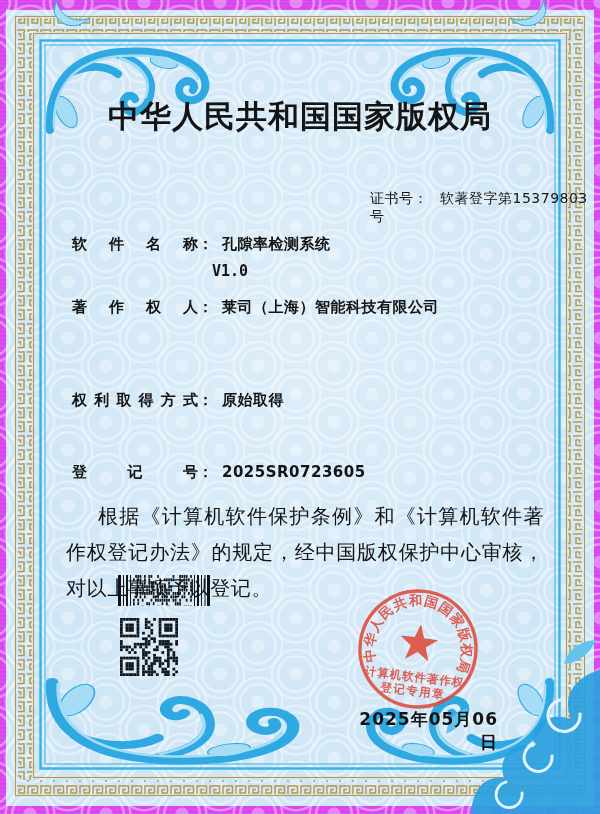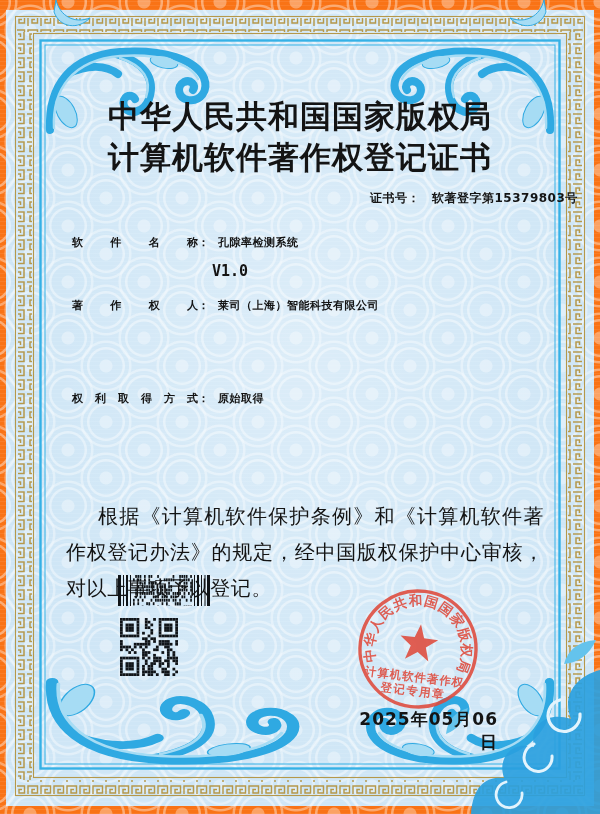--- a/index.html
+++ b/index.html
@@ -1,21 +1,21 @@
 <!DOCTYPE html>
 <html style="--paper: #cfe6f6; --gold: #b5984a; --frame-blue: #35b1e6; --flourish: #2fa9e2; --flourish-light: #a6dcf4; --ink: #141414; --seal-red: #df4a3c;"><head>
 <meta charset="utf-8">
 <style>
   :root{
     --paper:#cfe6f6; --gold:#b5984a; --frame-blue:#35b1e6; --flourish:#2fa9e2;
     --flourish-light:#a6dcf4; --ink:#141414; --seal-red:#df4a3c;
   }
   *{margin:0;padding:0;box-sizing:border-box;}
   body{width:600px;height:814px;font-family:"DejaVu Sans","Liberation Sans",sans-serif;background:#e9eef2;}
-  .stage{position:relative;width:600px;height:814px;overflow:hidden;background:#f97316;}
+  .stage{position:relative;width:600px;height:814px;overflow:hidden;background:#d946ef;}
   .paper{position:absolute;left:6px;top:10px;right:6px;bottom:8px;background:var(--paper);}
   .paper::after{content:"";position:absolute;inset:0;
     background:radial-gradient(ellipse at 50% 42%, rgba(255,255,255,.28), rgba(255,255,255,0) 70%);}
   
   .watermark{position:absolute;inset:0;opacity:.75;
     background-image:
       radial-gradient(circle 28px at 28px 28px, rgba(255,255,255,0) 16px, rgba(255,255,255,.55) 17px, rgba(255,255,255,.55) 18.5px, rgba(255,255,255,0) 19.5px, rgba(255,255,255,0) 22.5px, rgba(255,255,255,.5) 23.5px, rgba(255,255,255,.5) 25px, rgba(255,255,255,0) 26px),
       radial-gradient(circle 28px at 28px 28px, rgba(255,255,255,0) 16px, rgba(255,255,255,.55) 17px, rgba(255,255,255,.55) 18.5px, rgba(255,255,255,0) 19.5px, rgba(255,255,255,0) 22.5px, rgba(255,255,255,.5) 23.5px, rgba(255,255,255,.5) 25px, rgba(255,255,255,0) 26px),
       radial-gradient(circle 9px at 28px 28px, rgba(255,255,255,.45) 0 6px, rgba(255,255,255,0) 7px),
       radial-gradient(circle 9px at 28px 28px, rgba(255,255,255,.45) 0 6px, rgba(255,255,255,0) 7px),
@@ -25,23 +25,23 @@
   svg.decor{position:absolute;inset:0;pointer-events:none;}
   .gk{fill:none;stroke:var(--gold);stroke-width:1.45;}
   .goldline{fill:none;stroke:var(--gold);stroke-width:1.1;}
   .blueframe{fill:none;stroke:var(--frame-blue);}
   .flo-main{fill:none;stroke:var(--flourish);stroke-width:8;stroke-linecap:round;}
   .flo-hi{fill:none;stroke:var(--flourish-light);stroke-width:2.4;stroke-linecap:round;}
   .flo-leaf{fill:var(--flourish-light);stroke:var(--flourish);stroke-width:1;}
   .txt{position:absolute;color:var(--ink);}
   .title{left:0;width:600px;text-align:center;font-family:"DejaVu Serif","Liberation Serif",serif;
     font-weight:900;font-size:31px;letter-spacing:1px;}
-  .certno{font-size:12px;font-weight:700;letter-spacing:.5px;}
+  .certno{font-size:14px;font-weight:400;letter-spacing:.5px;}
   .certno .gap{display:inline-block;width:12px;}
-  .field{left:72px;font-size:11px;font-weight:700;white-space:nowrap;}
+  .field{left:72px;font-size:15px;font-weight:700;white-space:nowrap;}
   .flabel{display:inline-block;width:126px;text-align:justify;text-align-last:justify;vertical-align:top;}
   .fcolon{display:inline-block;margin-right:9px;}
   .fvalue{letter-spacing:.5px;}
   .version{left:212px;font-size:15px;font-weight:700;font-family:"DejaVu Sans Mono","Liberation Mono",monospace;text-align:center;}
   .statement{left:66px;top:498px;width:478px;font-size:20px;font-weight:400;line-height:36px;
     text-align:justify;text-indent:32px;letter-spacing:.6px;}
   .date{left:348px;top:708px;width:150px;text-align:right;font-size:17px;font-weight:700;letter-spacing:1px;}
   .seal{position:absolute;left:343px;top:574px;width:150px;height:150px;opacity:.88;transform:rotate(7deg);}
   .seal text{fill:var(--seal-red);font-weight:700;}
   .barcode,.qr{position:absolute;}
@@ -98,40 +98,42 @@
       <path d="M600 814 V670 C574 677 562 697 571 719 C547 711 529 725 534 747 C512 741 497 757 504 778 C486 776 473 786 471 814 Z" fill="#2a9fde" opacity=".92"></path>
       <path d="M560 700 a16 16 0 1 0 20 14" fill="none" stroke="#e3f4fd" stroke-width="3.2" stroke-linecap="round"></path>
       <path d="M534 744 a14 14 0 1 0 18 12" fill="none" stroke="#e3f4fd" stroke-width="3" stroke-linecap="round"></path>
       <path d="M506 782 a13 13 0 1 0 16 11" fill="none" stroke="#e3f4fd" stroke-width="2.8" stroke-linecap="round"></path>
       <path d="M468 708 q-20 6 -22 26 q16 -6 22 -26" fill="#64c3ec"></path>
       <path d="M596 640 q-26 2 -32 24 q22 -2 32 -24" fill="#64c3ec"></path>
     </g>
   </svg>
 
   <div class="txt title" style="top:96px">中华人民共和国国家版权局</div>
-  <div class="txt title" style="top:137px">计算机软件著作权登记证书</div>
 
   <div class="txt certno" style="left:370px;top:190px">
     <span>证书号：</span><span class="gap"></span><span>软著登字第15379803号</span>
   </div>
 
   <div class="txt field" style="top:235px">
     <span class="flabel">软件名称</span><span class="fcolon">：</span><span class="fvalue">孔隙率检测系统</span>
   </div>
   <div class="txt version" style="top:262px">V1.0</div>
 
   <div class="txt field" style="top:298px">
     <span class="flabel">著作权人</span><span class="fcolon">：</span><span class="fvalue">莱司（上海）智能科技有限公司</span>
   </div>
 
   <div class="txt field" style="top:391px">
     <span class="flabel">权利取得方式</span><span class="fcolon">：</span><span class="fvalue">原始取得</span>
   </div>
 
 
+  <div class="txt field" style="top:463px">
+    <span class="flabel">登记号</span><span class="fcolon">：</span><span class="fvalue">2025SR0723605</span>
+  </div>
 
   <div class="txt statement">根据《计算机软件保护条例》和《计算机软件著作权登记办法》的规定，经中国版权保护中心审核，对以上事项予以登记。</div>
 
   <svg class="barcode" width="92" height="31" viewBox="0 0 92 31">
     <g id="bc-bars" fill="#101418">
         <rect x="0" y="0" width="3" height="31"></rect>
         <rect x="5" y="0" width="1" height="31"></rect>
         <rect x="8" y="0" width="2" height="31"></rect>
         <rect x="12" y="0" width="1" height="31"></rect>
         <rect x="76" y="0" width="1" height="31"></rect>

